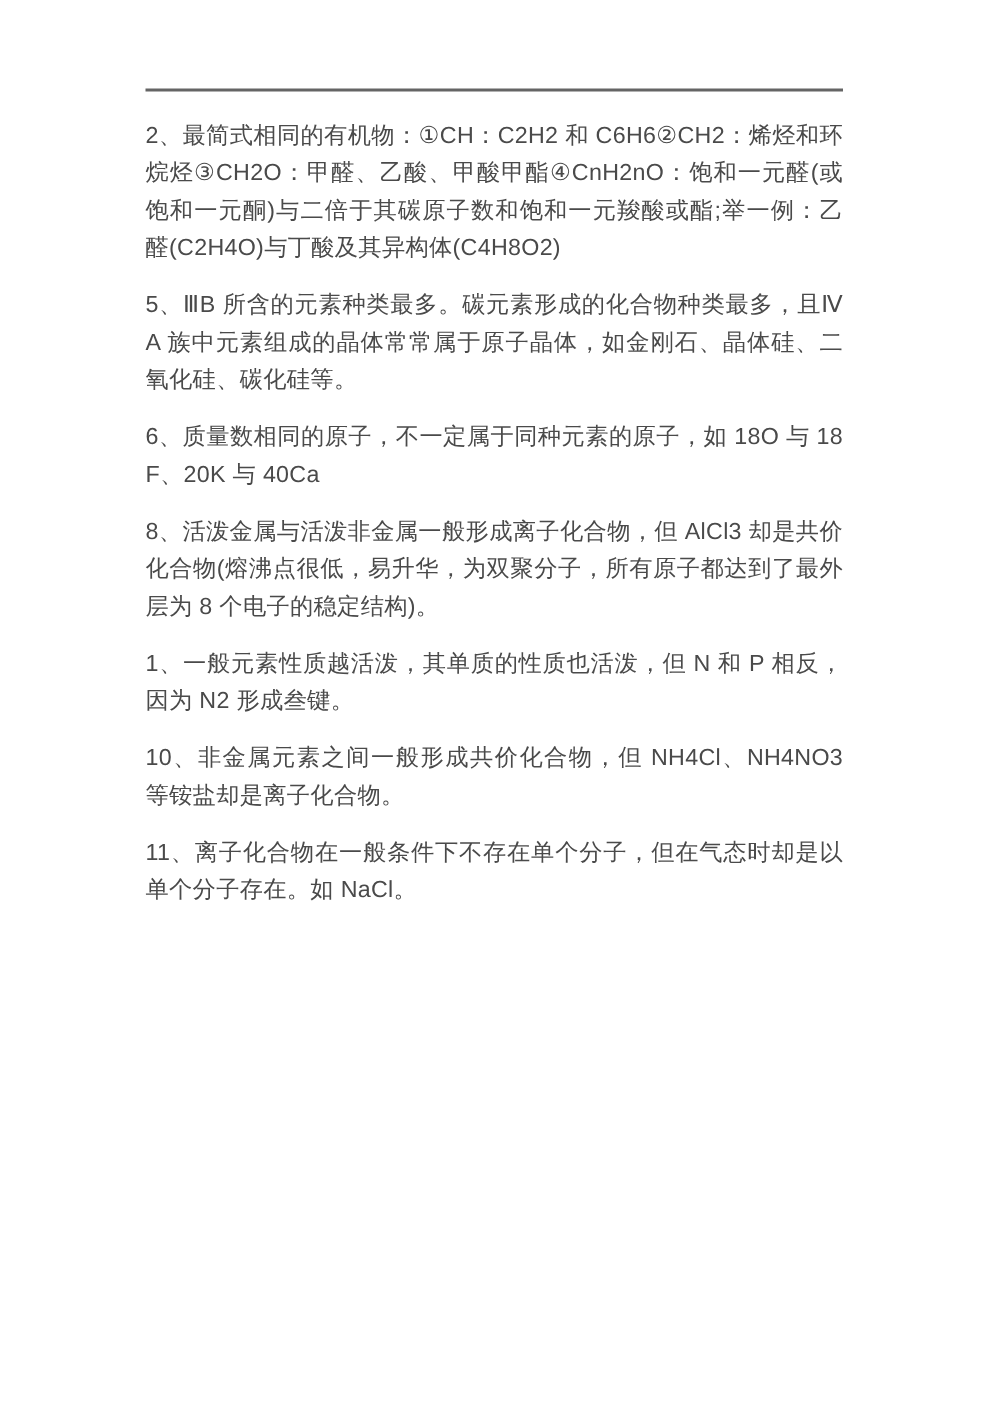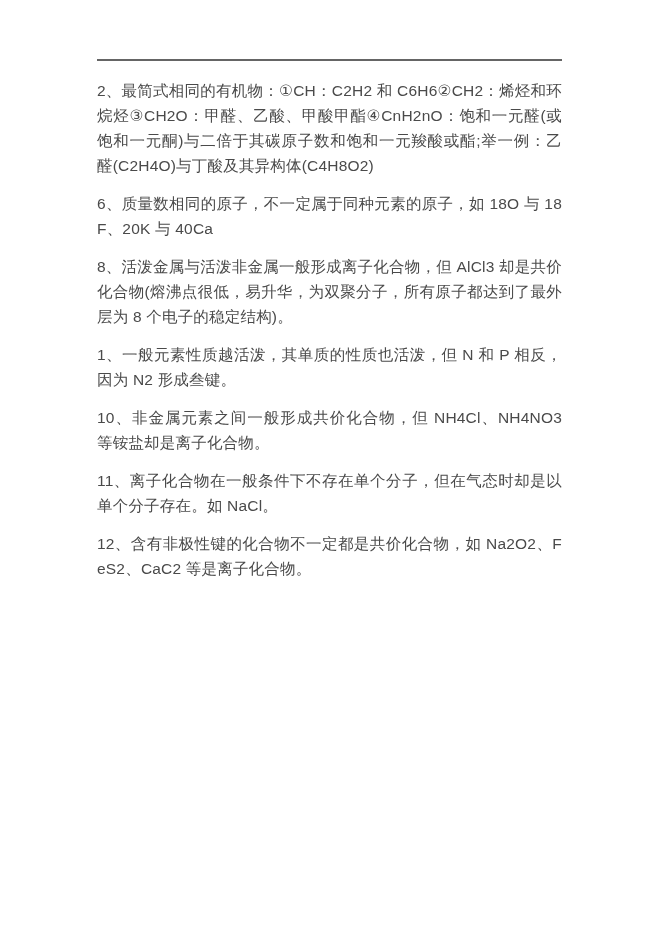--- a/index.html
+++ b/index.html
@@ -45,21 +45,21 @@
 </style>
 </head>
 <body>
 
 <div class="page">
 
   <div class="top-divider"></div>
 
   <main class="content">
     <p>2、最简式相同的有机物：①CH：C2H2 和 C6H6②CH2：烯烃和环烷烃③CH2O：甲醛、乙酸、甲酸甲酯④CnH2nO：饱和一元醛(或饱和一元酮)与二倍于其碳原子数和饱和一元羧酸或酯;举一例：乙醛(C2H4O)与丁酸及其异构体(C4H8O2)</p>
+    <p>5、ⅢB 所含的元素种类最多。碳元素形成的化合物种类最多，且ⅣA 族中元素组成的晶体常常属于原子晶体，如金刚石、晶体硅、二氧化硅、碳化硅等。</p>
     <p>6、质量数相同的原子，不一定属于同种元素的原子，如 18O 与 18F、20K 与 40Ca</p>
     <p>8、活泼金属与活泼非金属一般形成离子化合物，但 AlCl3 却是共价化合物(熔沸点很低，易升华，为双聚分子，所有原子都达到了最外层为 8 个电子的稳定结构)。</p>
     <p>1、一般元素性质越活泼，其单质的性质也活泼，但 N 和 P 相反，因为 N2 形成叁键。</p>
     <p>10、非金属元素之间一般形成共价化合物，但 NH4Cl、NH4NO3 等铵盐却是离子化合物。</p>
     <p>11、离子化合物在一般条件下不存在单个分子，但在气态时却是以单个分子存在。如 NaCl。</p>
-    <p>12、含有非极性键的化合物不一定都是共价化合物，如 Na2O2、FeS2、CaC2 等是离子化合物。</p>
   </main>
 
 </div>
 
 </body></html>

